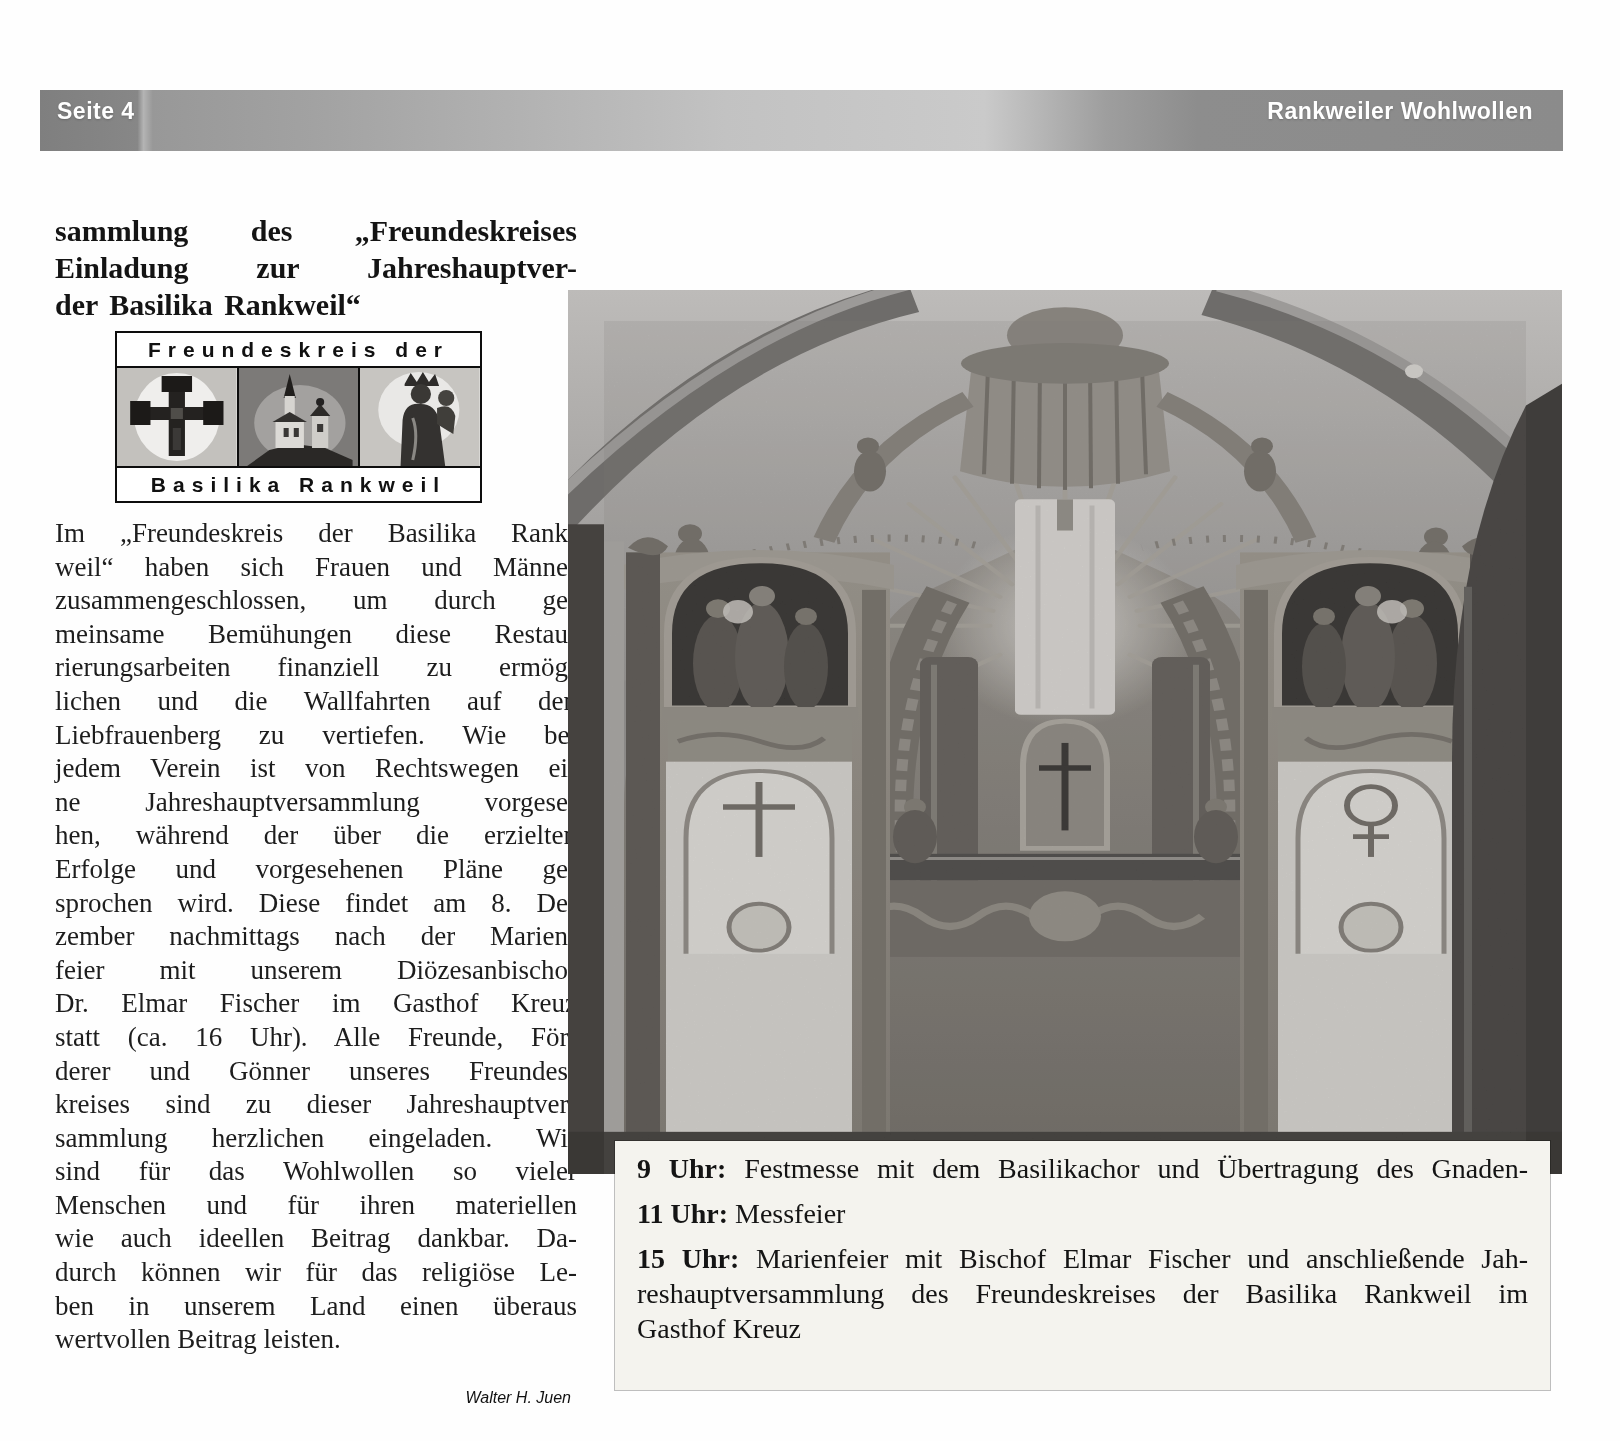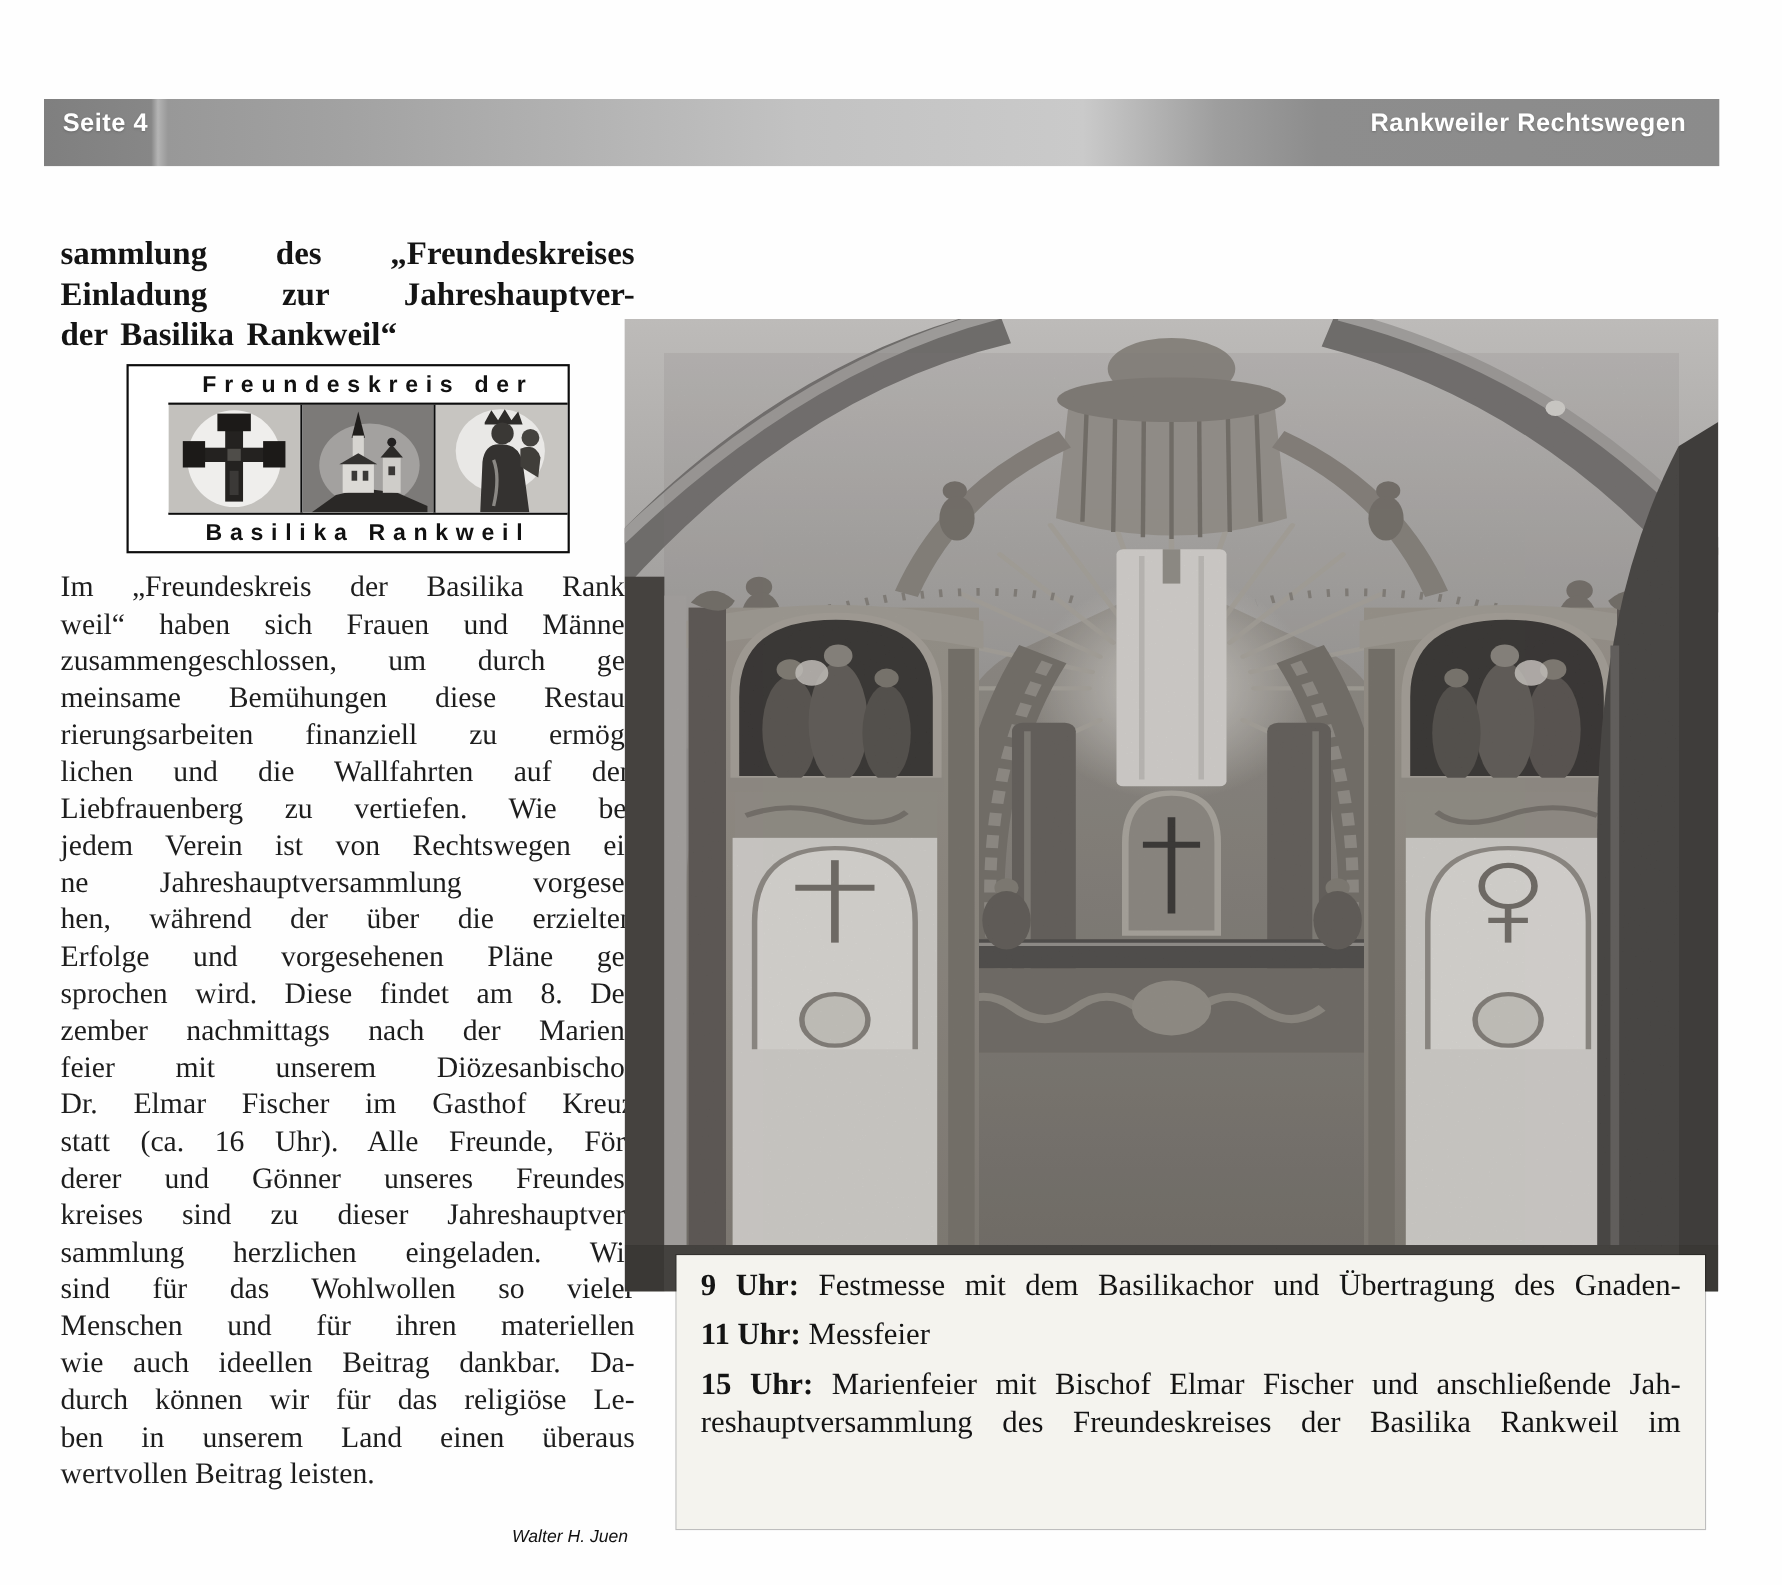--- a/index.html
+++ b/index.html
@@ -20,21 +20,21 @@
   .leftcol{position:absolute;left:55px;top:212px;width:522px;}
   .heading{margin:0;font-size:30px;line-height:37px;font-weight:bold;color:#141414;
      word-spacing:4px;}
   .jline{text-align:justify;text-align-last:justify;white-space:normal;}
   .jline.last{text-align-last:left;}
   .body{margin-top:12px;font-size:27px;line-height:33.6px;color:#1d1d1d;}
   .sig{margin-top:32px;text-align:right;font-family:"Liberation Sans",sans-serif;
        font-style:italic;font-size:16px;color:#111;padding-right:6px;}
   
   .logo{margin:8px 0 14px 60px;width:363px;border:2px solid #0d0d0d;background:#fff;
-        font-family:"Liberation Sans",sans-serif;padding-left:36px;}
+        font-family:"Liberation Sans",sans-serif;}
   .logo-top,.logo-bottom{height:33px;line-height:33px;text-align:center;font-weight:bold;
         font-size:21px;letter-spacing:7px;color:#111;white-space:nowrap;overflow:hidden;}
   .logo-row{display:flex;height:98px;border-top:2px solid #0d0d0d;border-bottom:2px solid #0d0d0d;}
   .panel{flex:1;position:relative;overflow:hidden;}
   .panel+.panel{border-left:2px solid #0d0d0d;}
   .panel svg{display:block;width:100%;height:100%;}
   
   .photo{position:absolute;left:568px;top:290px;width:994px;height:884px;background:#8f8d8b;}
   .photo>svg{position:absolute;left:0;top:0;width:100%;height:100%;}
   .sched{position:absolute;left:47px;top:851px;width:935px;height:249px;background:#f4f3ee;
@@ -43,21 +43,21 @@
   .sched-entry{margin-bottom:10px;}
   .sched b{font-weight:bold;}
 </style>
 </head>
 <body>
 
 <div class="page">
 
   <div class="header">
     <span class="hleft">Seite 4</span>
-    <span class="hright">Rankweiler Rechtswegen</span>
+    <span class="hright">Rankweiler Wohlwollen</span>
   </div>
 
   <div class="leftcol">
     <h1 class="heading">
         <div class="jline">sammlung des „Freundeskreises</div>
         <div class="jline">Einladung zur Jahreshauptver-</div>
         <div class="jline last">der Basilika Rankweil“</div>
       </h1>
 
     <div class="logo">
@@ -297,16 +297,17 @@
     <div class="sched">
         <div class="sched-entry">
           <div class="jline"><b>9 Uhr: </b>Festmesse mit dem Basilikachor und Übertragung des Gnaden-</div>
         </div>
         <div class="sched-entry">
           <div class="jline last"><b>11 Uhr: </b>Messfeier</div>
         </div>
         <div class="sched-entry">
           <div class="jline"><b>15 Uhr: </b>Marienfeier mit Bischof Elmar Fischer und anschließende Jah-</div>
           <div class="jline">reshauptversammlung des Freundeskreises der Basilika Rankweil im</div>
+          <div class="jline last">Gasthof Kreuz</div>
         </div>
       </div>
   </div>
 </div>
 
 </body></html>

